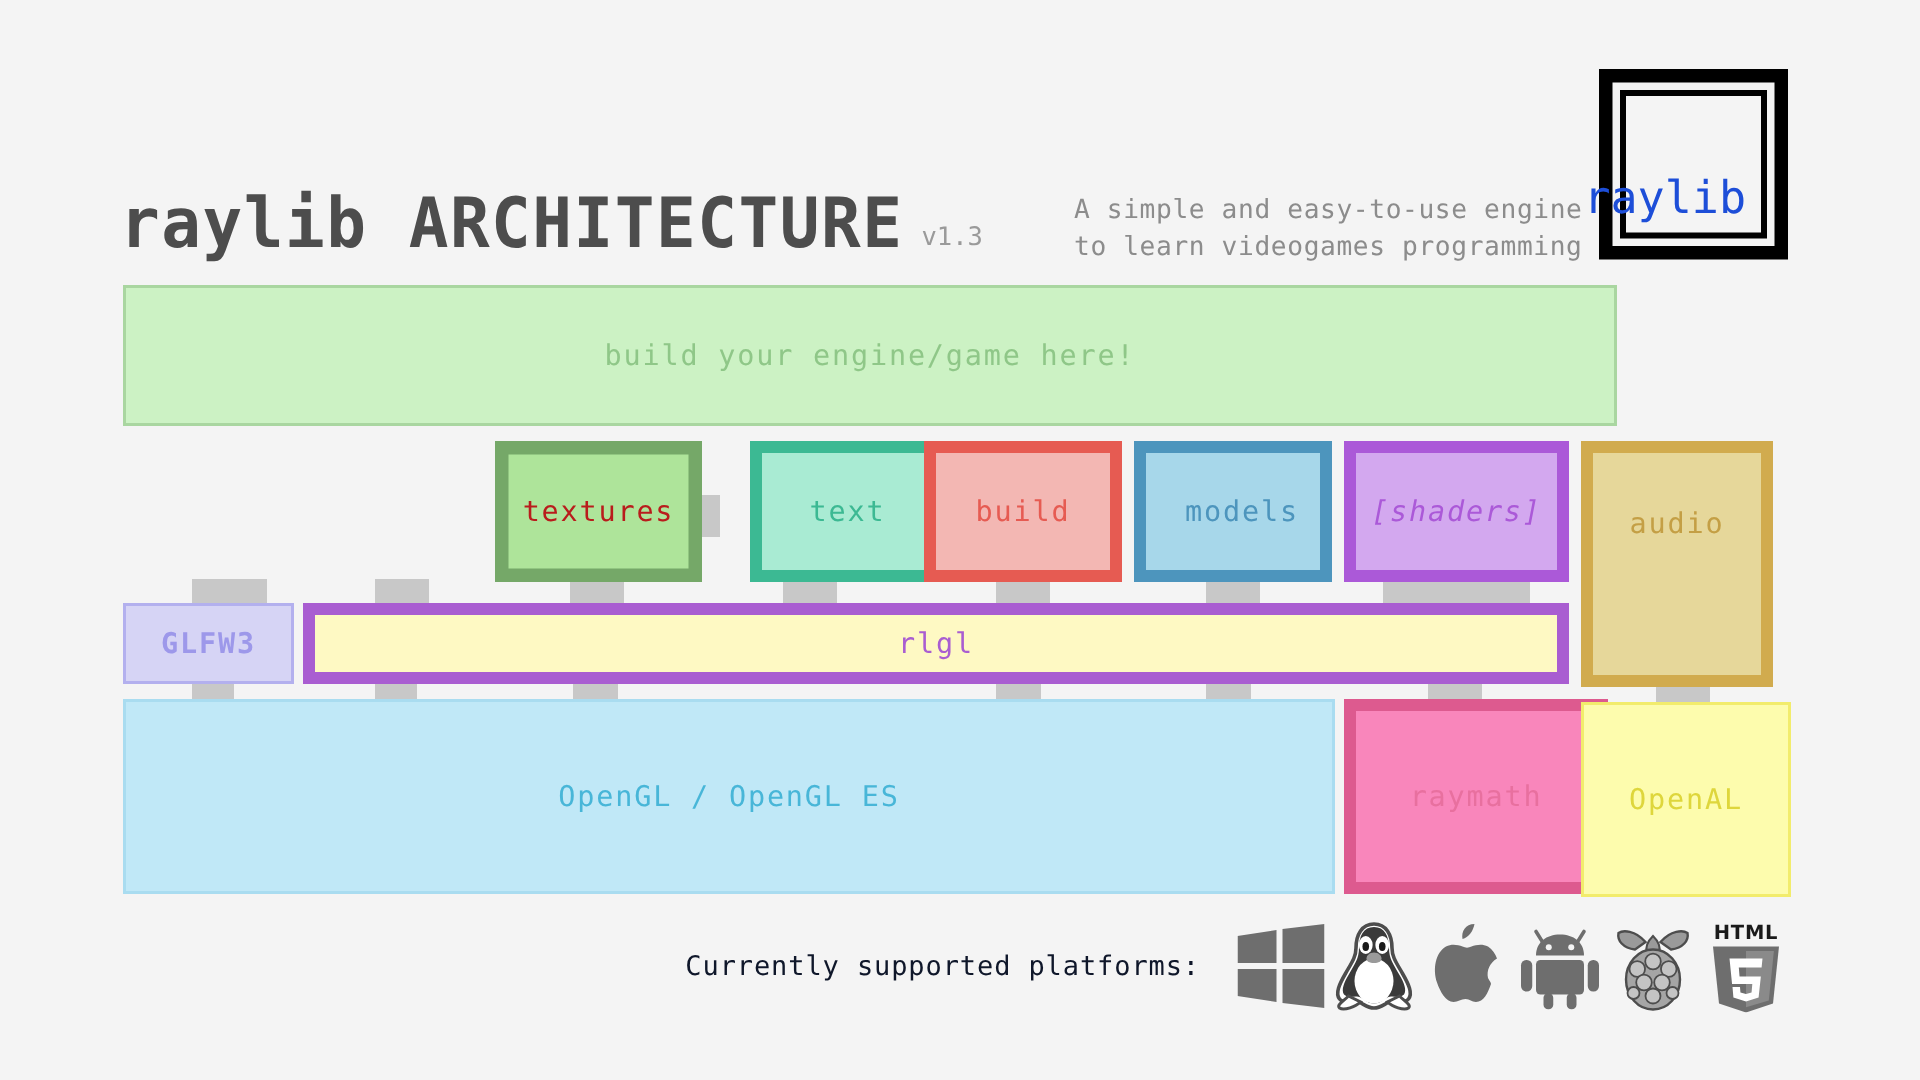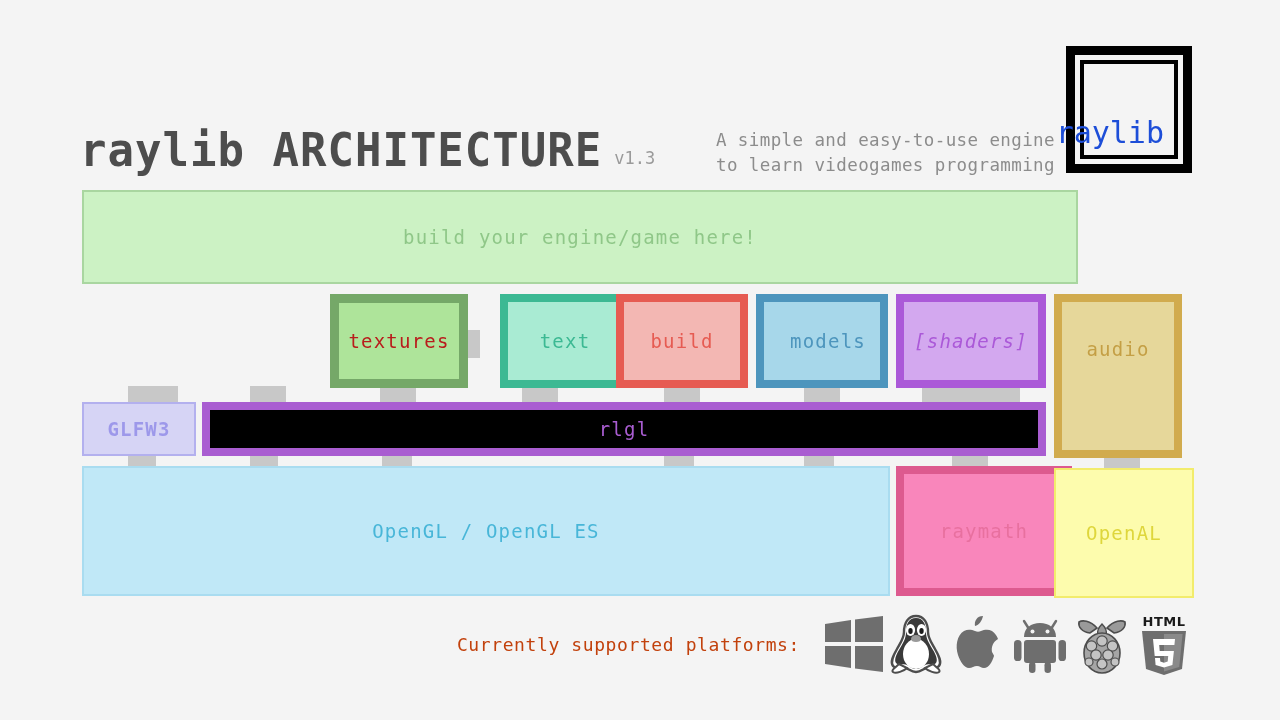--- a/index.html
+++ b/index.html
@@ -118,21 +118,21 @@
     left: 0;
     top: 604px;
     width: 1280px;
     height: 80px;
     display: flex;
     align-items: center;
     justify-content: flex-end;
     padding-right: 86px;
   }
   .footer-label {
-    color: #c2410c;
+    color: #0f172a;
     font-size: 18px;
     letter-spacing: 0.6px;
     margin-right: 22px;
     white-space: nowrap;
   }
   .plat {
     width: 60px;
     height: 62px;
     margin-left: 2px;
     display: flex;
@@ -204,21 +204,21 @@
   </div>
 
   <div class="box" id="box-audio" style="left: 1054px; top: 294px; width: 128px; height: 164px; align-items: flex-start; padding-top: 36px; background: rgb(230, 215, 154); border: 8px solid rgb(209, 171, 78); box-shadow: rgb(230, 215, 154) 0px 0px 0px 0px inset;">
     <span class="lbl" style="color: rgb(196, 159, 69);">audio</span>
   </div>
 
   <div class="box" id="box-glfw3" style="left: 82px; top: 402px; width: 114px; height: 54px; background: rgb(214, 212, 245); border: 2px solid rgb(179, 176, 238); box-shadow: rgb(214, 212, 245) 0px 0px 0px 0px inset;">
     <span class="lbl" style="color: rgb(157, 152, 234); font-weight: bold;">GLFW3</span>
   </div>
 
-  <div class="box" id="box-rlgl" style="left: 202px; top: 402px; width: 844px; height: 54px; background: #000000; border: 8px solid rgb(169, 93, 209); box-shadow: rgb(207, 165, 234) 0px 0px 0px 0px inset;">
+  <div class="box" id="box-rlgl" style="left: 202px; top: 402px; width: 844px; height: 54px; background: #fef9c3; border: 8px solid rgb(169, 93, 209); box-shadow: rgb(207, 165, 234) 0px 0px 0px 0px inset;">
     <span class="lbl" style="color: rgb(169, 93, 209);">rlgl</span>
   </div>
 
   <div class="box" id="box-opengl" style="left: 82px; top: 466px; width: 808px; height: 130px; background: rgb(192, 232, 247); border: 2px solid rgb(169, 220, 240); box-shadow: rgb(192, 232, 247) 0px 0px 0px 0px inset;">
     <span class="lbl" style="color: rgb(72, 182, 216);">OpenGL / OpenGL ES</span>
   </div>
 
   <div class="box" id="box-raymath" style="left: 896px; top: 466px; width: 176px; height: 130px; background: rgb(249, 134, 187); border: 8px solid rgb(221, 90, 143); box-shadow: rgb(249, 134, 187) 0px 0px 0px 0px inset;">
     <span class="lbl" style="color: rgb(232, 112, 159);">raymath</span>
   </div>

